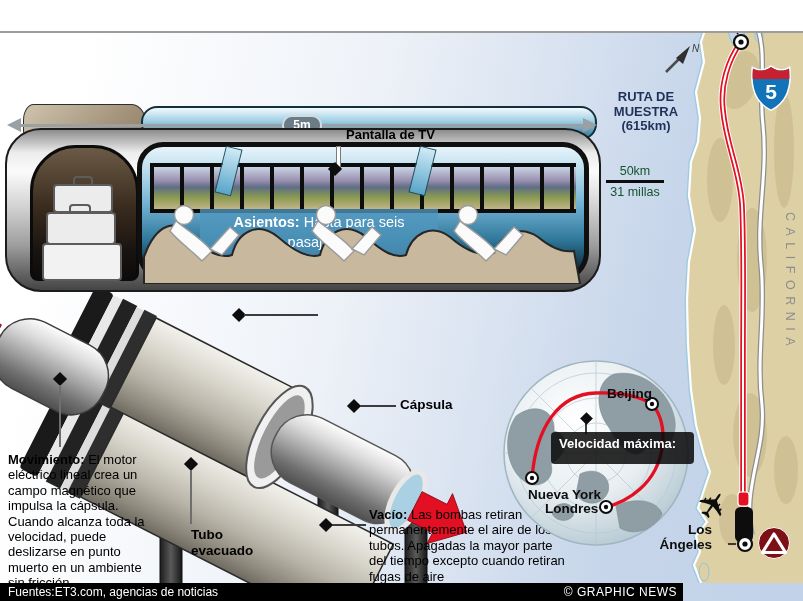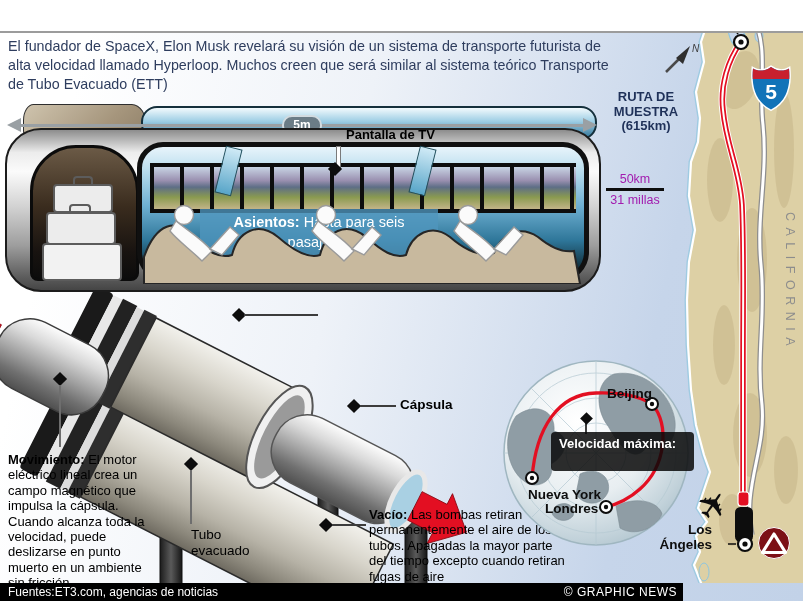--- a/index.html
+++ b/index.html
@@ -50,27 +50,27 @@
   
   .callout{position:absolute;color:#000;font-size:13px;line-height:15.4px;}
   .callout b{font-weight:bold;}
   .lead-h{position:absolute;height:1.8px;background:#3c3c3c;}
   .lead-v{position:absolute;width:2px;background:#6e6e6e;}
 
   
   .maplabel{position:absolute;font-weight:bold;color:#0d0d0d;font-size:13px;line-height:15px;}
   .right{text-align:right;}
   .ruta{position:absolute;left:600px;top:90px;width:92px;text-align:center;font-weight:bold;font-size:13px;line-height:14.5px;color:#1f3159;}
-  .scale{position:absolute;left:606px;top:172px;width:58px;font-size:12.5px;color:#a21caf;text-align:center;}
+  .scale{position:absolute;left:606px;top:164px;width:58px;font-size:12.5px;color:#14532d;text-align:center;}
   .scale .bar{height:3px;background:#0d0d0d;margin:2px 0 2px;}
   .plane{position:absolute;left:698px;top:484px;font-size:37px;color:#0c0c0c;transform:rotate(-55deg);}
 
   
   .speedbox{position:absolute;left:551px;top:432px;width:127px;background:rgba(8,8,8,0.85);border-radius:4px;
-        padding:4px 8px 19px;color:#fff;font-size:13px;line-height:15.5px;}
+        padding:4px 8px 12px;color:#fff;font-size:13px;line-height:15.5px;}
   .speedbox .v{color:#c9c9c9;font-weight:normal;}
 
   .footer{position:absolute;left:0;top:583px;width:683px;height:18px;background:#000;color:#fff;font-size:12px;}
   .footer .src{position:absolute;left:8px;top:2px;}
   .footer .credit{position:absolute;right:6px;top:2px;letter-spacing:0.5px;}
 </style>
 </head>
 <body>
 
 <div class="stage">
@@ -150,21 +150,20 @@
   <div class="scale">
     <div>50km</div>
     <div class="bar"></div>
     <div>31 millas</div>
   </div>
   <div class="maplabel right" style="left:652px;top:522px;width:60px;font-size:13.5px;">Los Ángeles</div>
   <span class="plane">✈</span>
 
   <div class="titlebar"></div>
   <div class="title-rule"></div>
-  <div class="intro">El fundador de SpaceX, Elon Musk revelará su visión de un sistema de transporte futurista de alta velocidad llamado Hyperloop. Muchos creen que será similar al sistema teórico Transporte de Tubo Evacuado (ETT)</div>
 
   <div class="xsec">
     <div class="tanblob"></div>
     <div class="roof"></div>
     <div class="measure-line"></div>
     <div class="arrow-l"></div>
     <div class="arrow-r"></div>
     <div class="pill5m">5m</div>
     <div class="tube-outer"></div>
 
@@ -278,21 +277,21 @@
   <div class="callout" style="left:400px;top:397px;font-size:13.5px;font-weight:bold;">Cápsula</div>
 
   <div class="diamond" style="left:55px;top:374px;width:10px;height:10px;"></div>
   <div class="lead-v" style="left:59px;top:385px;height:62px;"></div>
   <div class="callout" style="left:8px;top:452px;width:152px;">
     <b>Movimiento:</b><span> El motor eléctrico lineal crea un campo magnético que impulsa la cápsula. Cuando alcanza toda la velocidad, puede deslizarse en punto muerto en un ambiente sin fricción</span>
   </div>
 
   <div class="diamond" style="left:186px;top:459px;width:10px;height:10px;"></div>
   <div class="lead-v" style="left:190px;top:470px;height:54px;"></div>
-  <div class="callout" style="left:191px;top:527px;width:80px;font-weight:normal;font-size:13.5px;line-height:15.5px;">Tubo evacuado</div>
+  <div class="callout" style="left:191px;top:527px;width:80px;font-weight:bold;font-size:13.5px;line-height:15.5px;">Tubo evacuado</div>
 
   <div class="diamond" style="left:321px;top:520px;width:10px;height:10px;"></div>
   <div class="lead-h" style="left:332px;top:524px;width:34px;"></div>
   <div class="callout" style="left:369px;top:507px;width:200px;">
     <b>Vacío:</b><span> Las bombas retiran permanentemente el aire de los tubos. Apagadas la mayor parte del tiempo excepto cuando retiran fugas de aire</span>
   </div>
 
   <svg class="abs" style="left:496px;top:356px;" width="206" height="206" viewBox="0 0 206 206">
     <defs>
       <radialGradient id="sphere" cx="0.4" cy="0.33" r="0.75">

